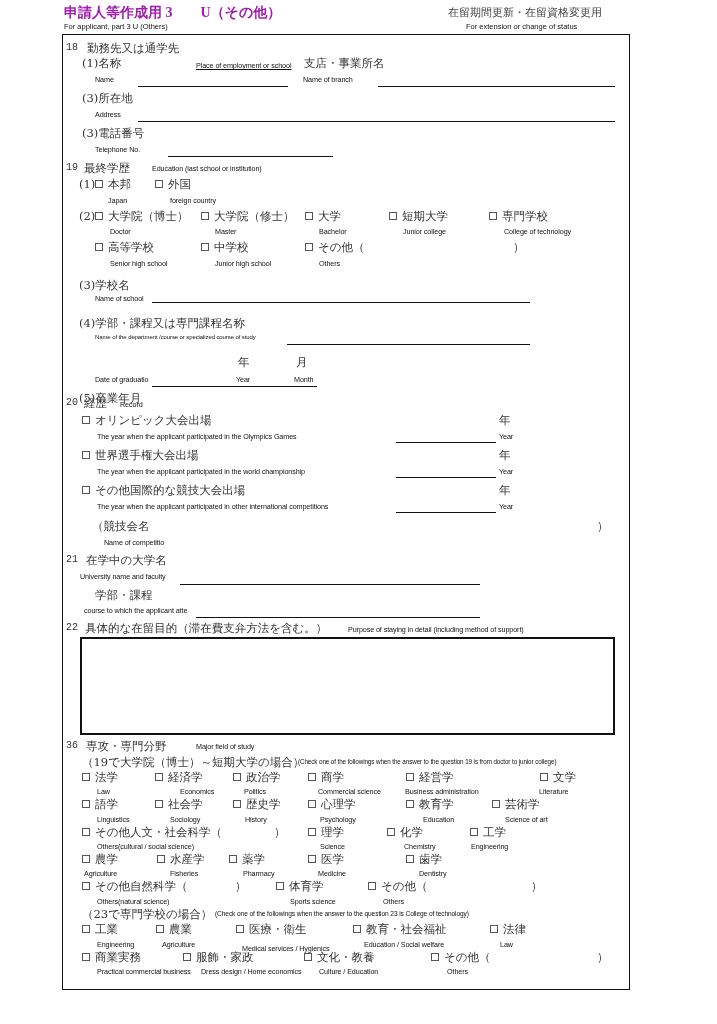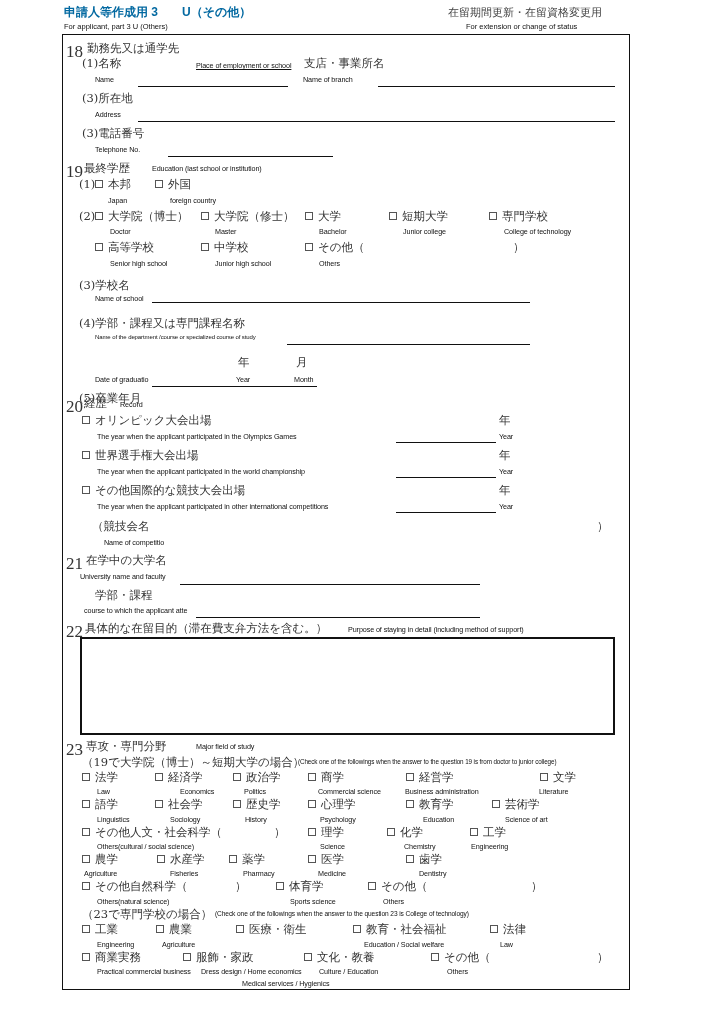--- a/index.html
+++ b/index.html
@@ -1,22 +1,22 @@
 <!DOCTYPE html>
 <html><head>
 <meta charset="utf-8">
 <style>
   html, body { margin:0; padding:0; background:#ffffff; }
   body { width:717px; height:1024px; position:relative; overflow:hidden; color:#1a1a1a; }
   .abs { position:absolute; white-space:nowrap; }
   .jp { font-family:"DejaVu Serif", serif; font-size:11.5px; color:#333; line-height:1; }
-  .jpb { font-family:Liberation Sans, sans-serif; font-size:12px; font-weight:bold; color:#0369a1; line-height:1; }
+  .jpb { font-family:Liberation Serif, serif; font-size:14px; font-weight:bold; color:#a21caf; line-height:1; }
   .en { font-family:"Liberation Sans", sans-serif; font-size:7.2px; color:#111; line-height:1; letter-spacing:-0.1px; }
   .en8 { font-family:"Liberation Sans", sans-serif; font-size:8px; color:#111; line-height:1; }
-  .num { font-family:Liberation Serif, serif; font-size:17px; color:#333; line-height:1; }
+  .num { font-family:Liberation Mono, monospace; font-size:10px; color:#333; line-height:1; }
   .line { position:absolute; height:0; border-top:1.6px solid #111; }
   .frame { position:absolute; left:62px; top:34px; width:568px; height:956px; border:1.6px solid #111; box-sizing:border-box; }
   .purpose-box { position:absolute; left:80px; top:637px; width:535px; height:98px; border:2px solid #111; box-sizing:border-box; background:#fff; }
   .cb { display:inline-block; width:8px; height:8px; border:1px solid #555; box-sizing:border-box; margin-right:5px; vertical-align:0px; }
 </style>
 </head>
 <body>
 
 <div class="abs jpb" style="left:64px;top:6px;">申請人等作成用 3　　U（その他）</div>
 <div class="abs en8" style="left:64px;top:23px;font-size:7.5px;">For applicant, part 3  U (Others)</div>
@@ -124,21 +124,21 @@
 
 <div class="abs jp" style="left:95px;top:590px;">学部・課程</div>
 <div class="abs en" style="left:84px;top:607px;">course to which the applicant atte</div>
 <div class="line" style="left:196px;top:617px;width:284px;"></div>
 
 <div class="abs num" style="left:66px;top:623px;">22</div>
 <div class="abs jp" style="left:85px;top:623px;">具体的な在留目的（滞在費支弁方法を含む。）</div>
 <div class="abs en" style="left:348px;top:626px;">Purpose of staying in detail (including method of support)</div>
 <div class="purpose-box"></div>
 
-<div class="abs num" style="left:66px;top:741px;">23</div>
+<div class="abs num" style="left:66px;top:741px;">36</div>
 <div class="abs jp" style="left:86px;top:741px;">専攻・専門分野</div>
 <div class="abs en" style="left:196px;top:743px;">Major field of study</div>
 
 <div class="abs jp" style="left:82px;top:757px;">（19で大学院（博士）～短期大学の場合）</div>
 <div class="abs en" style="left:298px;top:759px;font-size:6.3px;">(Check one of the followings when the answer to the question 19 is from doctor to junior college)</div>
 
 <div class="abs jp" style="left:82px;top:772px;"><span class="cb"></span><span>法学</span></div>
 <div class="abs en" style="left:97px;top:788px;">Law</div>
 <div class="abs jp" style="left:155px;top:772px;"><span class="cb"></span><span>経済学</span></div>
 <div class="abs en" style="left:180px;top:788px;">Economics</div>
@@ -195,21 +195,21 @@
 <div class="abs en" style="left:383px;top:898px;">Others</div>
 
 <div class="abs jp" style="left:82px;top:909px;">（23で専門学校の場合）</div>
 <div class="abs en" style="left:215px;top:911px;font-size:6.6px;">(Check one of the followings when the answer to the question 23 is College of technology)</div>
 
 <div class="abs jp" style="left:82px;top:924px;"><span class="cb"></span><span>工業</span></div>
 <div class="abs en" style="left:97px;top:941px;">Engineering</div>
 <div class="abs jp" style="left:156px;top:924px;"><span class="cb"></span><span>農業</span></div>
 <div class="abs en" style="left:162px;top:941px;">Agriculture</div>
 <div class="abs jp" style="left:236px;top:924px;"><span class="cb"></span><span>医療・衛生</span></div>
-<div class="abs en" style="left:242px;top:980px;">Medical services / Hygienics</div>
+<div class="abs en" style="left:242px;top:945px;">Medical services / Hygienics</div>
 <div class="abs jp" style="left:353px;top:924px;"><span class="cb"></span><span>教育・社会福祉</span></div>
 <div class="abs en" style="left:364px;top:941px;">Education / Social welfare</div>
 <div class="abs jp" style="left:490px;top:924px;"><span class="cb"></span><span>法律</span></div>
 <div class="abs en" style="left:500px;top:941px;">Law</div>
 
 <div class="abs jp" style="left:82px;top:952px;"><span class="cb"></span><span>商業実務</span></div>
 <div class="abs en" style="left:97px;top:968px;">Practical commercial business</div>
 <div class="abs jp" style="left:183px;top:952px;"><span class="cb"></span><span>服飾・家政</span></div>
 <div class="abs en" style="left:201px;top:968px;">Dress design / Home economics</div>
 <div class="abs jp" style="left:304px;top:952px;"><span class="cb"></span><span>文化・教養</span></div>

